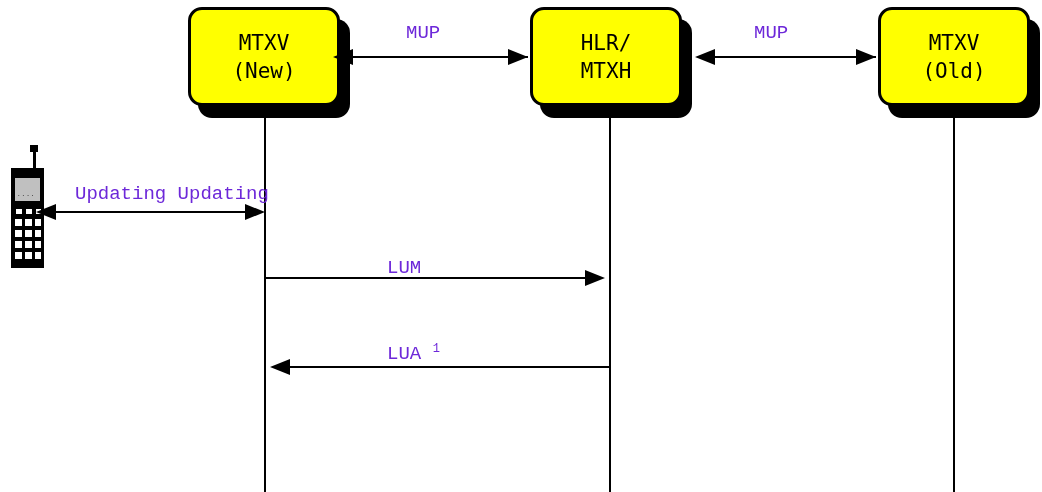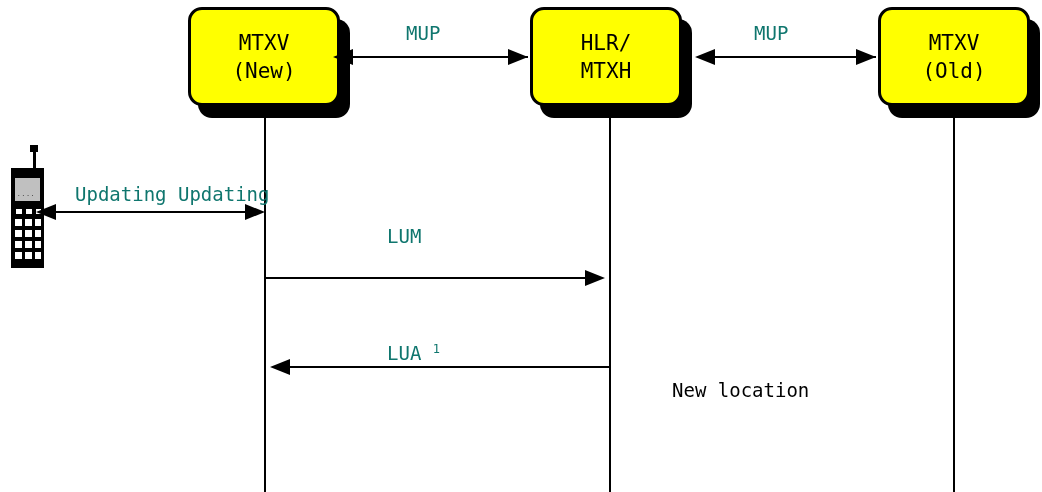--- a/index.html
+++ b/index.html
@@ -74,22 +74,23 @@
   .arrowhead.right {
     border-left: 20px solid #000000;
   }
   .arrowhead.left {
     border-right: 20px solid #000000;
   }
   .msg-label {
     position: absolute;
     font-size: 19px;
     line-height: 22px;
-    color: #0f766e;
-    white-space: pre;
+    color: #6d28d9;
+    white-space: pre;
+    font-family: Liberation Mono, monospace;
   }
   .msg-label sup {
     font-size: 12px;
     vertical-align: super;
   }
 
   
   .footnote {
     position: absolute;
     font-size: 19px;
@@ -218,26 +219,25 @@
     <div class="key" style="left:7px; top:112px; width:7px; height:7px;"></div>
     <div class="key" style="left:17px; top:112px; width:7px; height:7px;"></div>
     <div class="key" style="left:27px; top:112px; width:6px; height:7px;"></div>
   </div>
 
   <div class="msg-label" style="left:75px; top:183px;">Updating Updating</div>
   <div class="msg-line" style="left:55px; top:211px; width:196px;"></div>
   <div class="arrowhead left" style="left:36px; top:204px;"></div>
   <div class="arrowhead right" style="left:245px; top:204px;"></div>
 
-  <div class="msg-label" style="left:387px; top:225px;">LUM</div>
+  <div class="msg-label" style="left:387px; top:257px;">LUM</div>
   <div class="msg-line" style="left:265px; top:277px; width:320px;"></div>
   <div class="arrowhead right" style="left:585px; top:270px;"></div>
 
   <div class="msg-label" style="left:387px; top:338px;"><span>LUA</span> <sup>1</sup></div>
   <div class="msg-line" style="left:289px; top:366px; width:321px;"></div>
   <div class="arrowhead left" style="left:270px; top:359px;"></div>
 
   <div class="footnote" style="left:638px; top:330px;">
-    <div style="padding-left:34px;"><span>New location</span></div>
     
   </div>
 
 </div>
 
 </body></html>

